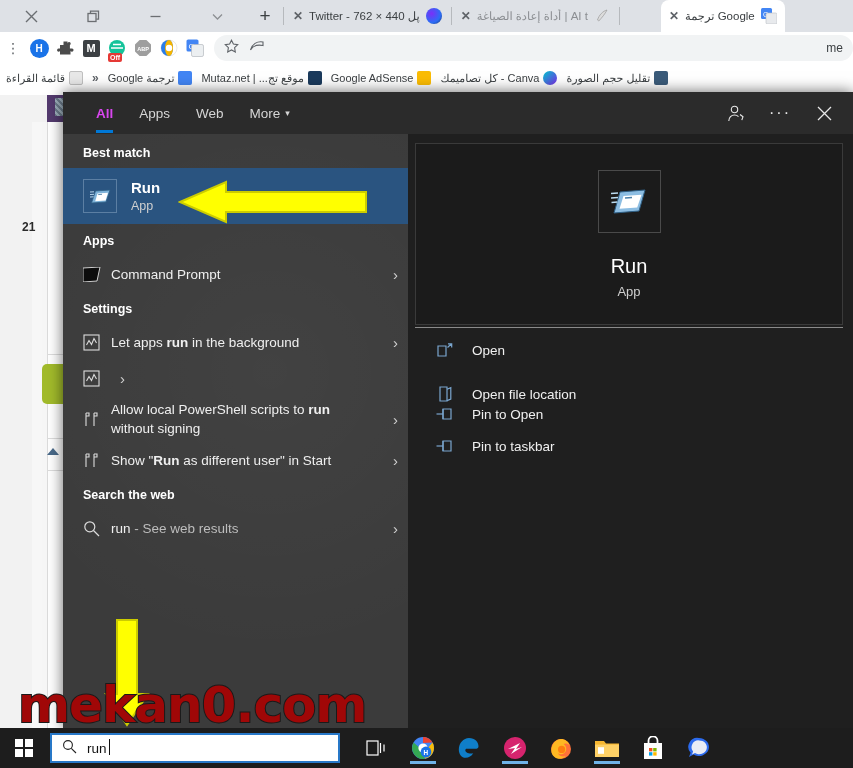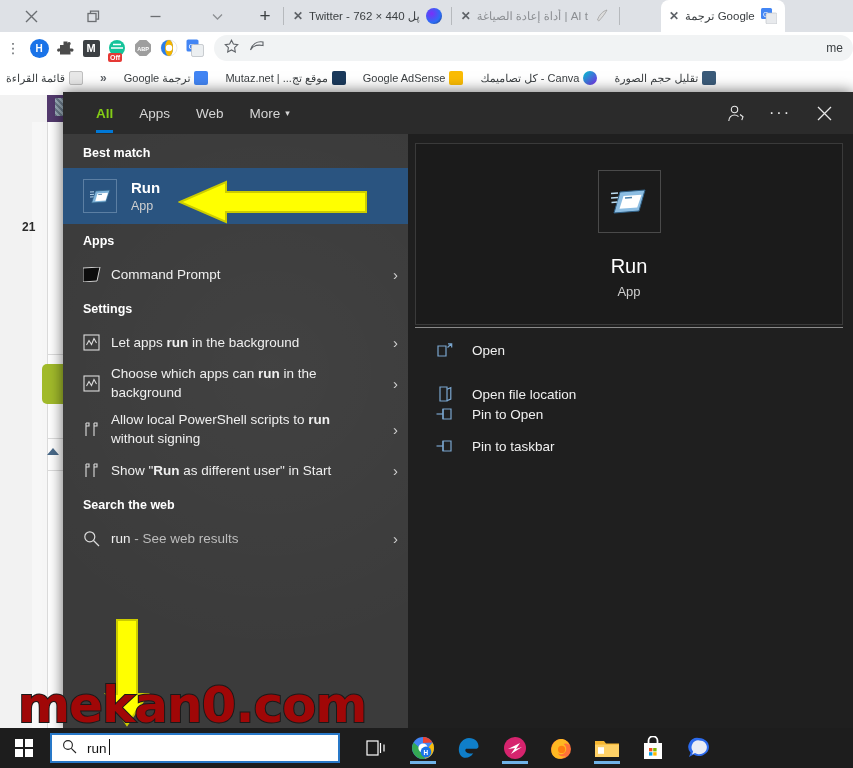--- a/index.html
+++ b/index.html
@@ -59,21 +59,21 @@
   .omnibox {
     flex: 1; height: 26px; background: #f1f3f4; border-radius: 13px;
     display: flex; align-items: center; gap: 10px; padding: 0 10px; margin-left: 6px;
     color: #5f6368; font-size: 12px; position: relative;
   }
   .omnibox .me-txt { position:absolute; right: 10px; color:#3c4043; font-size: 12px; }
 
   .bookmarks {
     position: absolute; left: 0; top: 64px; width: 853px; height: 28px;
     background: #ffffff; display: flex; align-items: center; flex-direction: row-reverse;
-    gap: 17px; padding: 0 6px; font-size: 11px; color: #3c4043; white-space: nowrap;
+    gap: 9px; padding: 0 6px; font-size: 11px; color: #3c4043; white-space: nowrap;
     direction: rtl;
   }
   .bm { display:flex; align-items:center; gap:4px; }
   .bm-ico { width: 14px; height: 14px; border-radius: 2px; flex:0 0 14px; }
   .chev2 { color:#5f6368; font-size: 12px; font-weight:700; }
 
   
   .desktop {
     position: absolute; left: 0; top: 92px; width: 853px; height: 636px;
     background: #f2f2f2;
@@ -103,21 +103,21 @@
     box-shadow: 0 0 14px rgba(0,0,0,.6);
   }
   .fly-header {
     height: 42px; background: #2b2b2b; display:flex; align-items:center;
     padding-left: 20px; position: relative; flex: 0 0 42px;
   }
   .fly-tab {
     position: relative; color:#d6d6d6; font-size: 13.5px; padding: 0 13px; height: 42px;
     display:flex; align-items:center; gap:5px;
   }
-  .fly-tab.active { color:#84cc16; font-weight:700; }
+  .fly-tab.active { color:#d946ef; font-weight:700; }
   .fly-tab.active::after {
     content:""; position:absolute; left: 13px; right: 13px; bottom: 1px; height: 3px; background:#0078d7;
   }
   .caret { font-size: 9px; }
   .fly-header-right { margin-left:auto; display:flex; align-items:center; gap: 2px; padding-right: 8px; }
   .hdr-btn { width: 42px; height: 42px; display:flex; align-items:center; justify-content:center; color:#e8e8e8; }
 
   .fly-body { flex: 1; display:flex; min-height: 0; }
   .fly-left { width: 345px; background: #3b3b3b; position: relative;
     background-image: radial-gradient(circle at 60% 40%, rgba(255,255,255,.035), rgba(0,0,0,0) 70%); }
@@ -440,21 +440,20 @@
           <span class="chev">›</span>
         </div>
 
         <div class="result">
           <span class="ico">
             <svg width="17" height="17" viewBox="0 0 17 17">
                 <rect x="1" y="1" width="15" height="15" fill="none" stroke="#dcdcdc" stroke-width="1.1"></rect>
                 <path d="M3.5 11 L6 6.5 L8.5 10.5 L11 4.5 L13.5 9" fill="none" stroke="#dcdcdc" stroke-width="1.1"></path>
               </svg>
           </span>
-          <span class="lbl"><span>Choose which apps can </span><b>run</b><span> in the background</span></span>
           <span class="chev">›</span>
         </div>
 
         <div class="result">
           <span class="ico">
             <svg width="15" height="17" viewBox="0 0 15 17">
                 <path d="M3 2 v6 M3 2 h3 v3 h-3 M11 2 v6 M11 2 h3 v3 h-3" fill="none" stroke="#dcdcdc" stroke-width="1.1"></path>
                 <path d="M3 8 v7 M11 8 v7" stroke="#dcdcdc" stroke-width="1.1"></path>
               </svg>
           </span>

